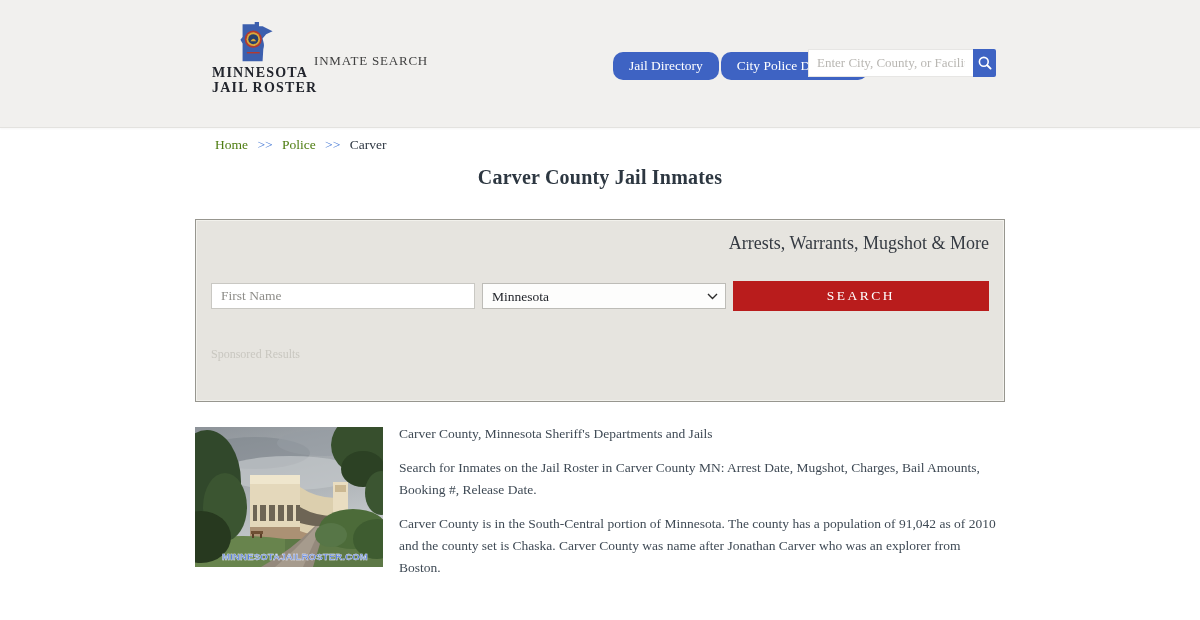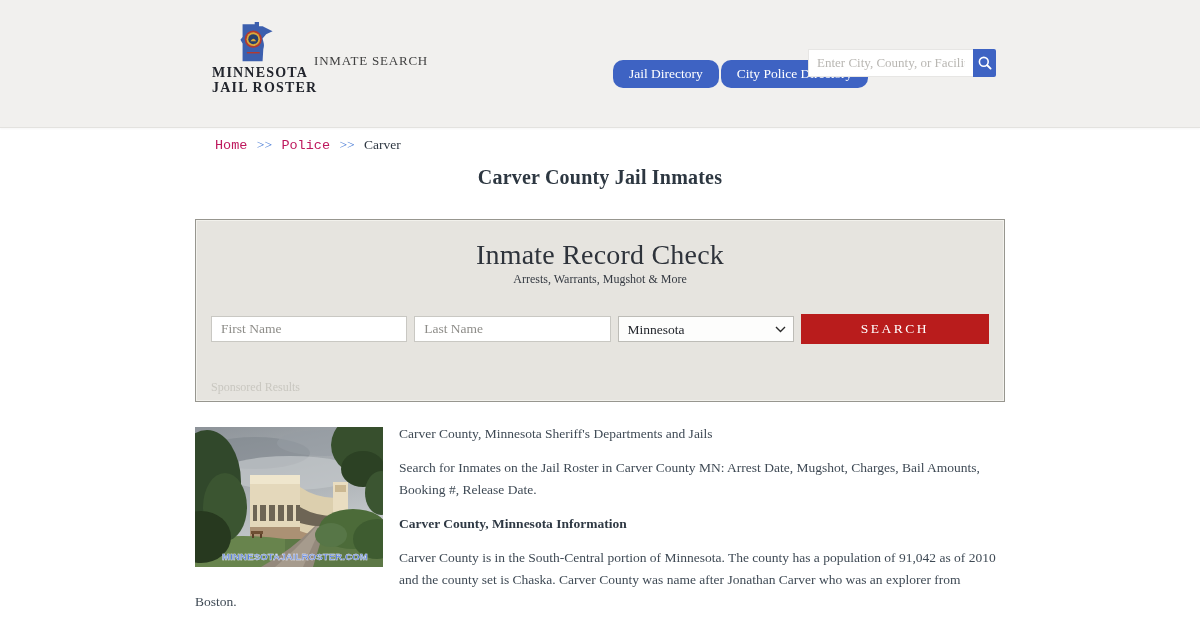--- a/index.html
+++ b/index.html
@@ -19,42 +19,42 @@
   .logo{position:absolute;left:212px;top:20px;width:84px;text-align:center;cursor:pointer;}
   .logo-state{display:block;margin:0 auto;}
   .logo-text{
     margin-top:2px;font-weight:bold;font-size:14px;line-height:13px;
     letter-spacing:1.2px;color:#22252d;white-space:nowrap;
   }
   .nav-inmate-search{
     position:absolute;left:314px;top:53px;
     font-size:13px;letter-spacing:0.8px;color:#404040;cursor:pointer;
   }
-  .hdr-buttons{position:absolute;left:580px;top:60px;display:flex;gap:2px;padding-left:33px;}
+  .hdr-buttons{position:absolute;left:580px;top:52px;display:flex;gap:2px;padding-left:33px;}
   .dir-btn{
     height:28px;padding:0 16px;border:none;border-radius:10px;
     background:#3e63c3;color:#ffffff;
     font-family:"Liberation Serif", serif;font-size:13.5px;
     display:flex;align-items:center;cursor:pointer;white-space:nowrap;
   }
   .hdr-search{position:absolute;left:808px;top:49px;display:flex;align-items:stretch;}
   .hdr-search input{
     width:148px;height:26px;border:1px solid #e7e6e4;border-right:none;
     background:#ffffff;padding:0 8px;
     font-family:"Liberation Serif", serif;font-size:13px;color:#444;outline:none;
   }
   .hdr-search input::placeholder{color:#b9b7b3;}
   .hdr-search-btn{
     width:23px;height:28px;border:none;background:#3e63c3;border-radius:0 2px 2px 0;
     display:flex;align-items:center;justify-content:center;cursor:pointer;padding:0;
   }
 
   
   .crumbs{width:810px;margin:9px auto 0;padding-left:20px;box-sizing:border-box;font-size:13.5px;color:#2e3742;}
-  .crumbs a{color:#be185d;text-decoration:none;cursor:pointer;font-family:Liberation Mono, monospace;}
+  .crumbs a{color:#4d7c0f;text-decoration:none;cursor:pointer;}
   .crumb-sep{color:#4a7cd6;margin:0 6px;}
 
   
   .page-title{
     margin:13px 0 0;text-align:center;
     font-size:20px;font-weight:bold;color:#2d3741;letter-spacing:0.2px;
   }
 
   
   .sponsor-box{
@@ -63,22 +63,22 @@
     background:#e6e4df;
     border:1px solid #97968f;
     box-shadow:inset 0 0 0 1px #f2f1ec;
     padding:11px 15px 0;
   }
   .sb-title{
     margin:9px 0 0;text-align:center;
     font-size:28px;font-weight:normal;color:#2e333b;letter-spacing:0.2px;line-height:30px;
   }
   .sb-subtitle{
-    margin:2px 0 0;text-align:center;
-    font-size:12px;color:#353a42;
+    margin:2px 0 0;text-align:right;
+    font-size:18px;color:#353a42;
   }
   .sb-form{display:flex;gap:7px;margin-top:27px;align-items:center;justify-content:flex-end;}
   .sb-form .field{
     flex:1;height:26px;box-sizing:border-box;
     border:1px solid #c9c8c3;background:#ffffff;padding:0 9px;
     font-family:"Liberation Serif", serif;font-size:13.5px;color:#333;outline:none;
   }
   .sb-form .field::placeholder{color:#8e8d89;}
   .state-wrap{flex:1;position:relative;}
   .state-select{
@@ -148,26 +148,24 @@
     <a>Home</a>
     <span class="crumb-sep">&gt;&gt;</span>
     <a>Police</a>
     <span class="crumb-sep">&gt;&gt;</span>
     <span>Carver</span>
   </div>
 
   <h1 class="page-title">Carver County Jail Inmates</h1>
 
   <div class="sponsor-box">
-    <h2 class="sb-title">Inmate Record Check</h2>
     <div class="sb-subtitle">Arrests, Warrants, Mugshot &amp; More</div>
 
     <div class="sb-form">
       <input class="field" type="text" placeholder="First Name" style="">
-      <input class="field" type="text" placeholder="Last Name" style="">
       <div class="state-wrap">
         <select class="state-select">
           <option selected="">Minnesota</option>
         </select>
         <svg class="state-chevron" width="11" height="7" viewBox="0 0 11 7">
           <path d="M1 1 L5.5 5.5 L10 1" fill="none" stroke="#2b2b2b" stroke-width="1.4"></path>
         </svg>
       </div>
       <button class="sb-search-btn">SEARCH</button>
     </div>
@@ -227,18 +225,17 @@
 
       <ellipse cx="158" cy="102" rx="34" ry="20" fill="#4c6b39"></ellipse>
       <ellipse cx="182" cy="112" rx="24" ry="20" fill="#3e5c30"></ellipse>
       <ellipse cx="136" cy="108" rx="16" ry="12" fill="#577647"></ellipse>
 
       <text x="100" y="133" text-anchor="middle" font-family="Liberation Sans, sans-serif" font-size="9.5" font-weight="bold" fill="#3f6cdb" stroke="#eef0f8" stroke-width="0.45" letter-spacing="0.2">MINNESOTAJAILROSTER.COM</text>
     </svg>
 
     <p>Carver County, Minnesota Sheriff's Departments and Jails</p>
     <p>Search for Inmates on the Jail Roster in Carver County MN: Arrest Date, Mugshot, Charges, Bail Amounts, Booking #, Release Date.</p>
-    <h3>Carver County, Minnesota Information</h3>
     <p>Carver County is in the South-Central portion of Minnesota. The county has a population of 91,042 as of 2010 and the county set is Chaska. Carver County was name after Jonathan Carver who was an explorer from Boston.</p>
 
   </div>
 
 </div>
 
 </body></html>

